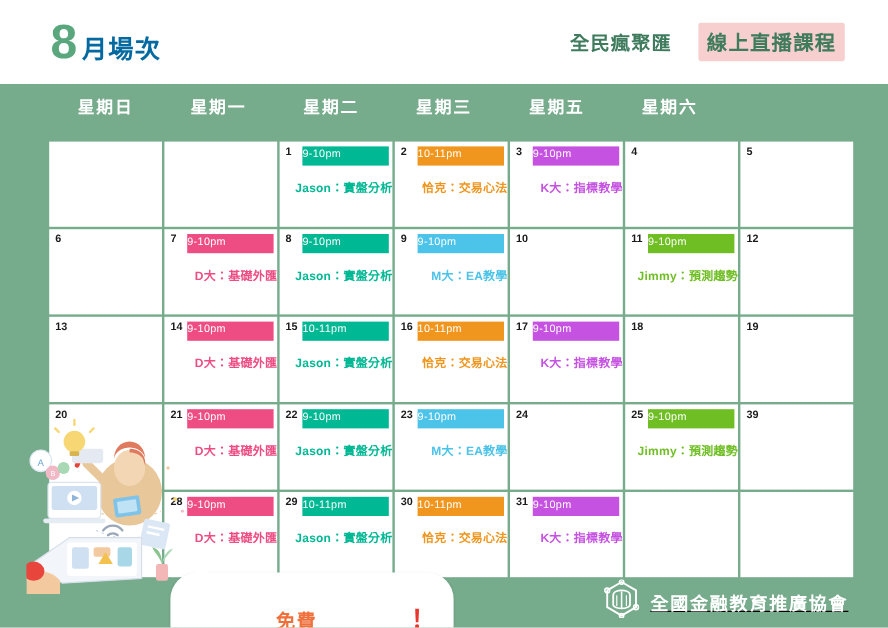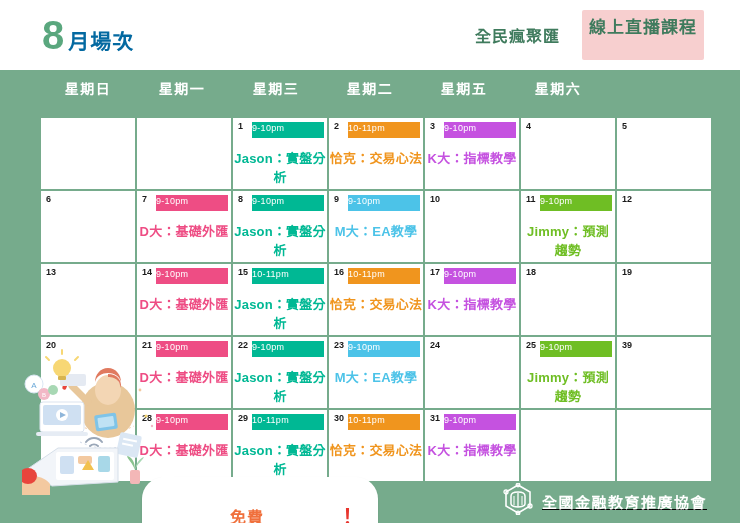--- a/index.html
+++ b/index.html
@@ -60,21 +60,21 @@
     font-weight: bold;
     color: #3f7b5d;
     letter-spacing: 1px;
   }
   .course-highlight {
     font-size: 17px;
     font-weight: bold;
     color: #3f7b5d;
     letter-spacing: 1px;
     background: #f7cfcf;
-    padding: 3px 7px 22px 7px;
+    padding: 3px 7px 4px 7px;
     margin-left: 22px;
     border-radius: 2px;
   }
   
   .weekday-row {
     position: absolute;
     left: 41px;
     top: 78px;
     width: 658px;
     display: flex;
@@ -125,22 +125,22 @@
     color: #ffffff;
     font-size: 9px;
     font-weight: normal;
     letter-spacing: 0.3px;
   }
   .evt-label {
     position: absolute;
     left: 0;
     right: 0;
     top: 30px;
-    text-align: center;
-    font-size: 13px;
+    text-align: right;
+    font-size: 10px;
     font-weight: bold;
     letter-spacing: 0.2px;
   }
   
   .illus {
     position: absolute;
     left: 22px;
     top: 330px;
     width: 165px;
     height: 165px;
@@ -207,22 +207,22 @@
     </div>
     <div class="header-right">
       <span class="brand-text">全民瘋聚匯</span>
       <span class="course-highlight">線上直播課程</span>
     </div>
   </div>
 
   <div class="weekday-row" id="weekday-row">
       <div class="weekday-cell">星期日</div>
       <div class="weekday-cell">星期一</div>
+      <div class="weekday-cell">星期二</div>
       <div class="weekday-cell">星期三</div>
-      <div class="weekday-cell">星期二</div>
       <div class="weekday-cell">星期五</div>
       <div class="weekday-cell">星期六</div>
     </div>
 
   <div class="grid" id="grid">
       <div class="cell"></div>
       <div class="cell"></div>
       <div class="cell">
         <div class="daynum">1</div>
         <div class="badge" style="background: rgb(0, 184, 148);">9-10pm</div>

